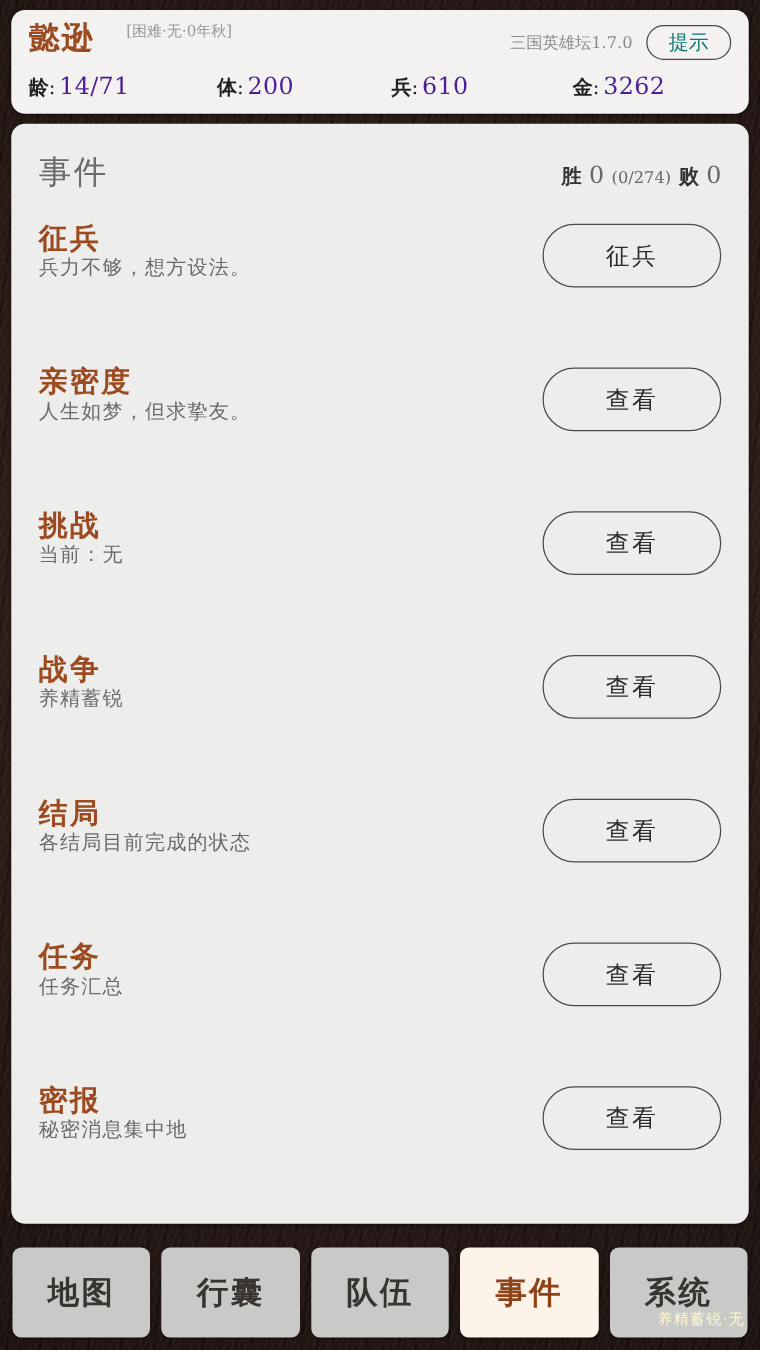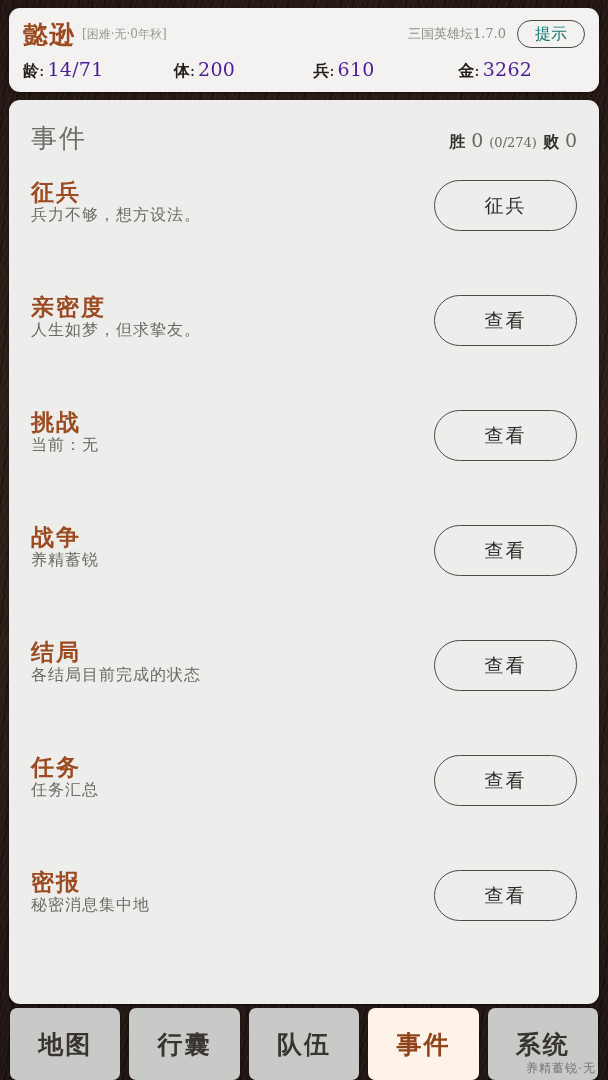--- a/index.html
+++ b/index.html
@@ -34,38 +34,37 @@
   .header-card {
     background: #f3f2f0;
     border-radius: 11px;
     padding: 9px 14px 10px 14px;
     flex: 0 0 auto;
     box-shadow: 0 1px 3px rgba(0,0,0,0.5);
   }
 
   .header-top {
     display: flex;
-    align-items: center;
     height: 34px;
   }
 
   .hero-name {
     font-family: "DejaVu Serif", "Liberation Serif", serif;
     font-size: 25px;
     font-weight: bold;
     color: #9c4a20;
     letter-spacing: 1px;
     line-height: 1;
   }
 
   .hero-meta {
     font-family: "DejaVu Serif", "Liberation Serif", serif;
     font-size: 12px;
     color: #9a9894;
-    margin-left: 7px;
+    margin-left: 26px;
     letter-spacing: 0px;
     white-space: nowrap;
   }
 
   .header-right {
     margin-left: auto;
     display: flex;
     align-items: center;
     gap: 11px;
   }
@@ -218,23 +217,23 @@
     letter-spacing: 2px;
     cursor: pointer;
     display: flex;
     align-items: center;
     justify-content: center;
   }
 
   
   .tabbar {
     flex: 0 0 auto;
-    height: 76px;
-    display: flex;
-    align-items: flex-end;
+    height: 101px;
+    display: flex;
+    align-items: center;
     gap: 9px;
     padding: 8px 1px 0 1px;
   }
 
   .tab {
     flex: 1 1 0;
     height: 72px;
     background: #c9c9c7;
     border-radius: 7px;
     display: flex;
@@ -250,24 +249,24 @@
   }
 
   .tab.active {
     background: #fdf3e8;
     color: #8e4318;
   }
 
   .footer-note {
     position: absolute;
     right: 12px;
-    bottom: 3px;
+    bottom: 16px;
     font-family: Liberation Serif, serif;
     font-size: 12px;
-    color: #737373;
+    color: #fef9c3;
     letter-spacing: 1px;
     white-space: nowrap;
   }
 </style>
 </head>
 <body>
 
 <div class="screen">
 
   <div class="header-card">

